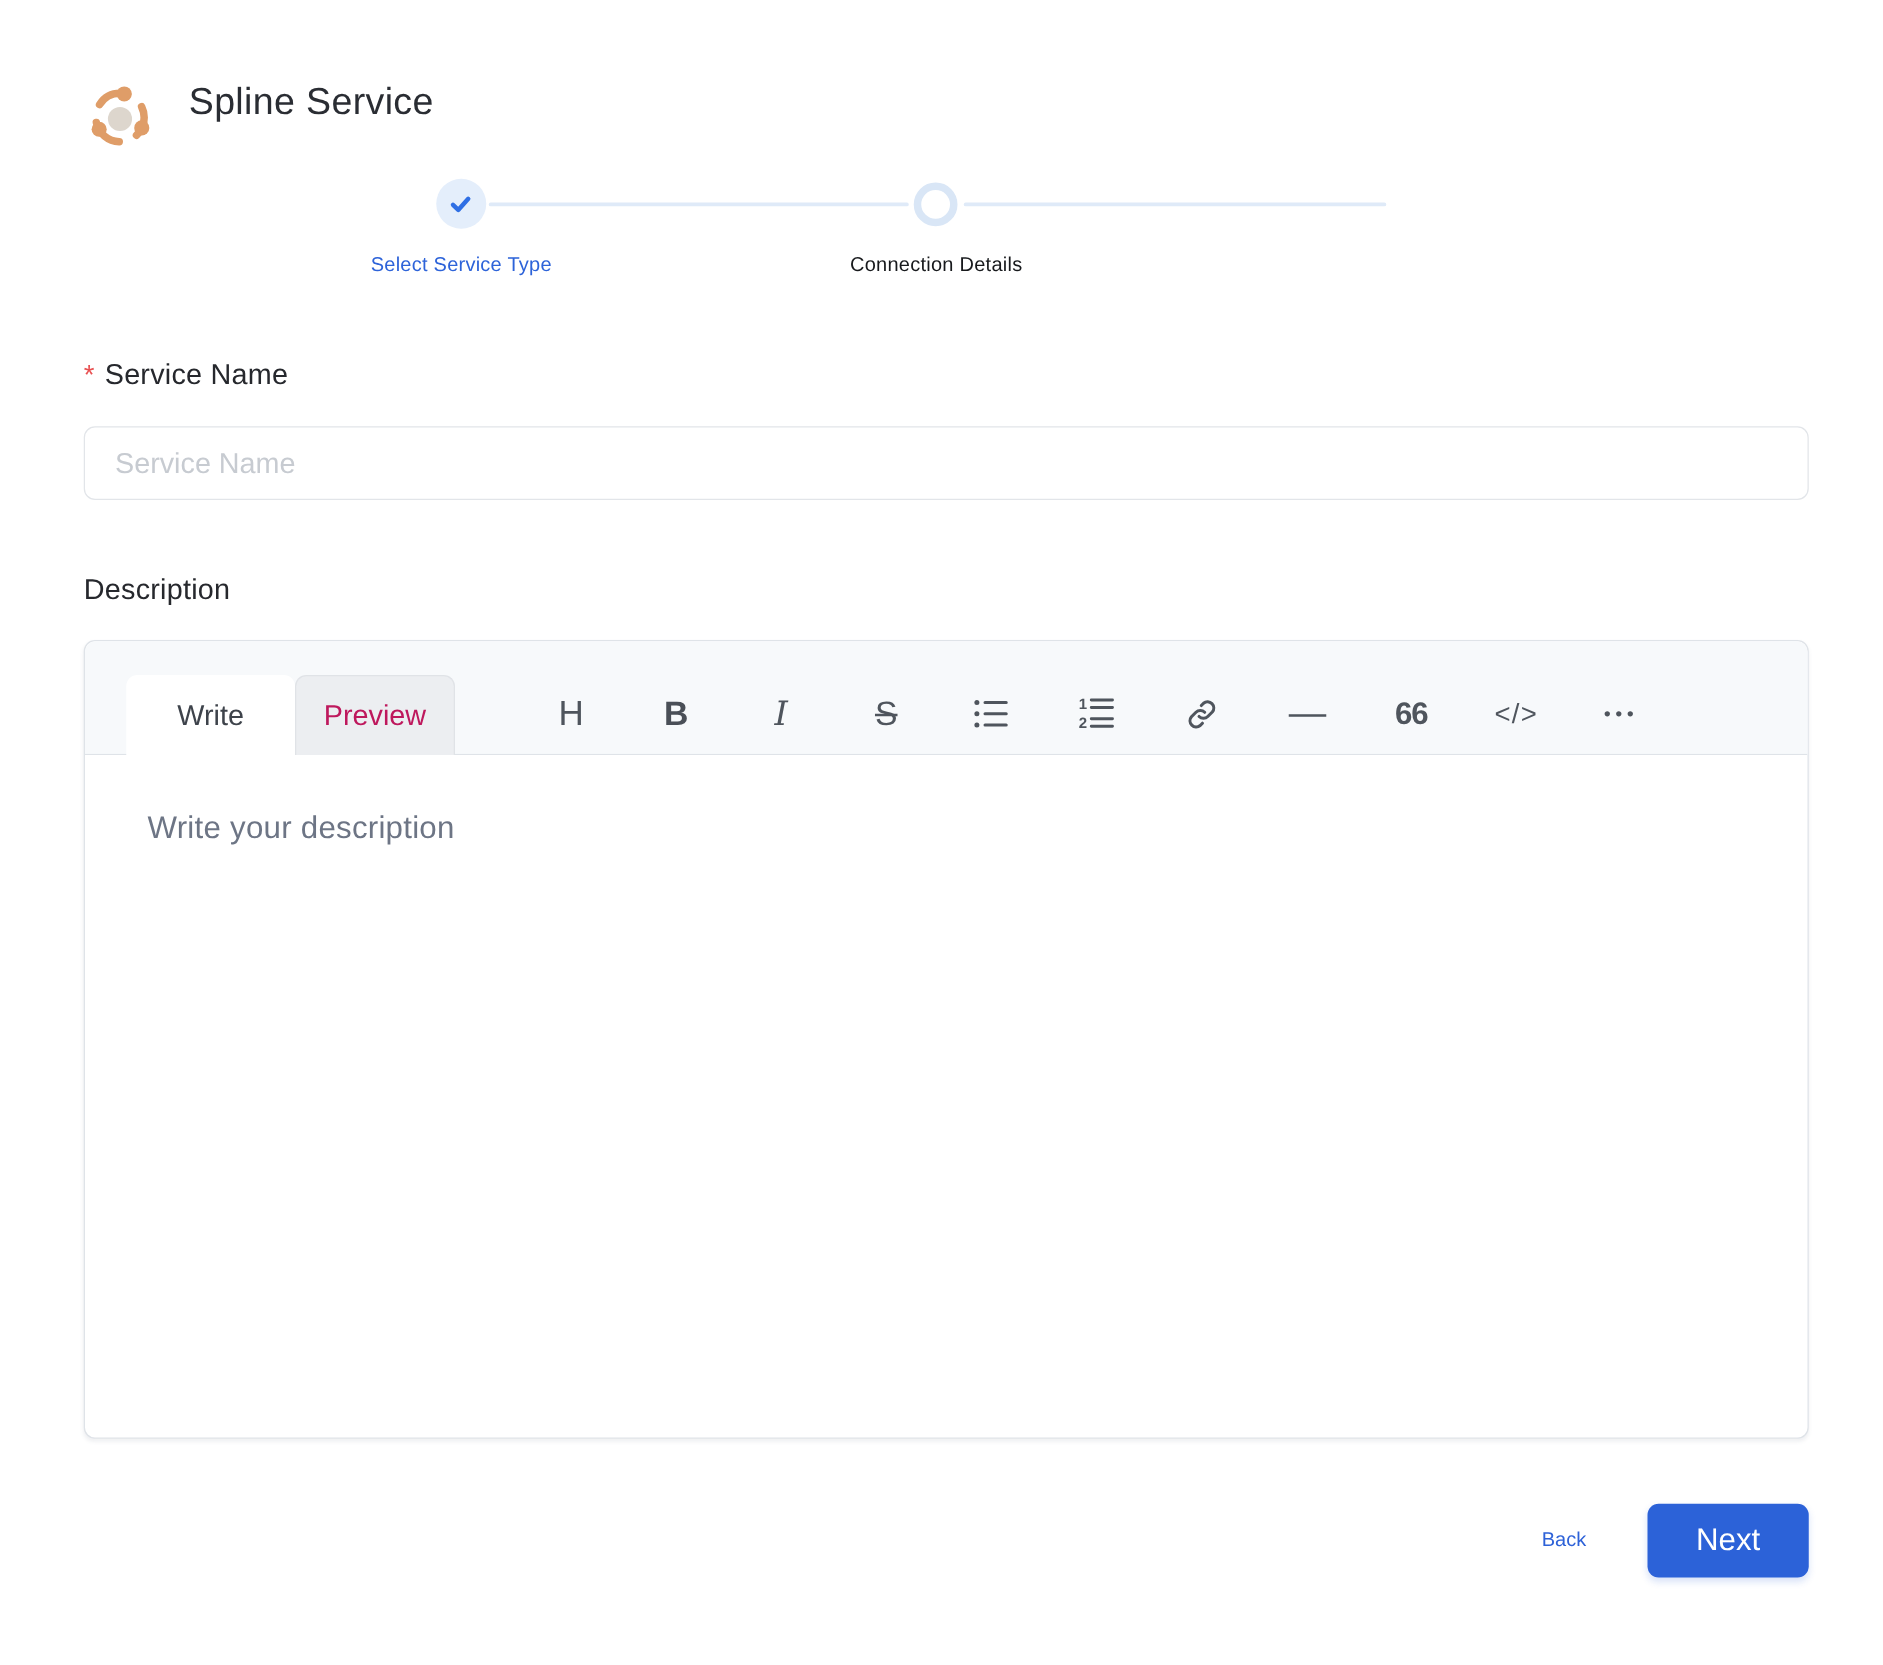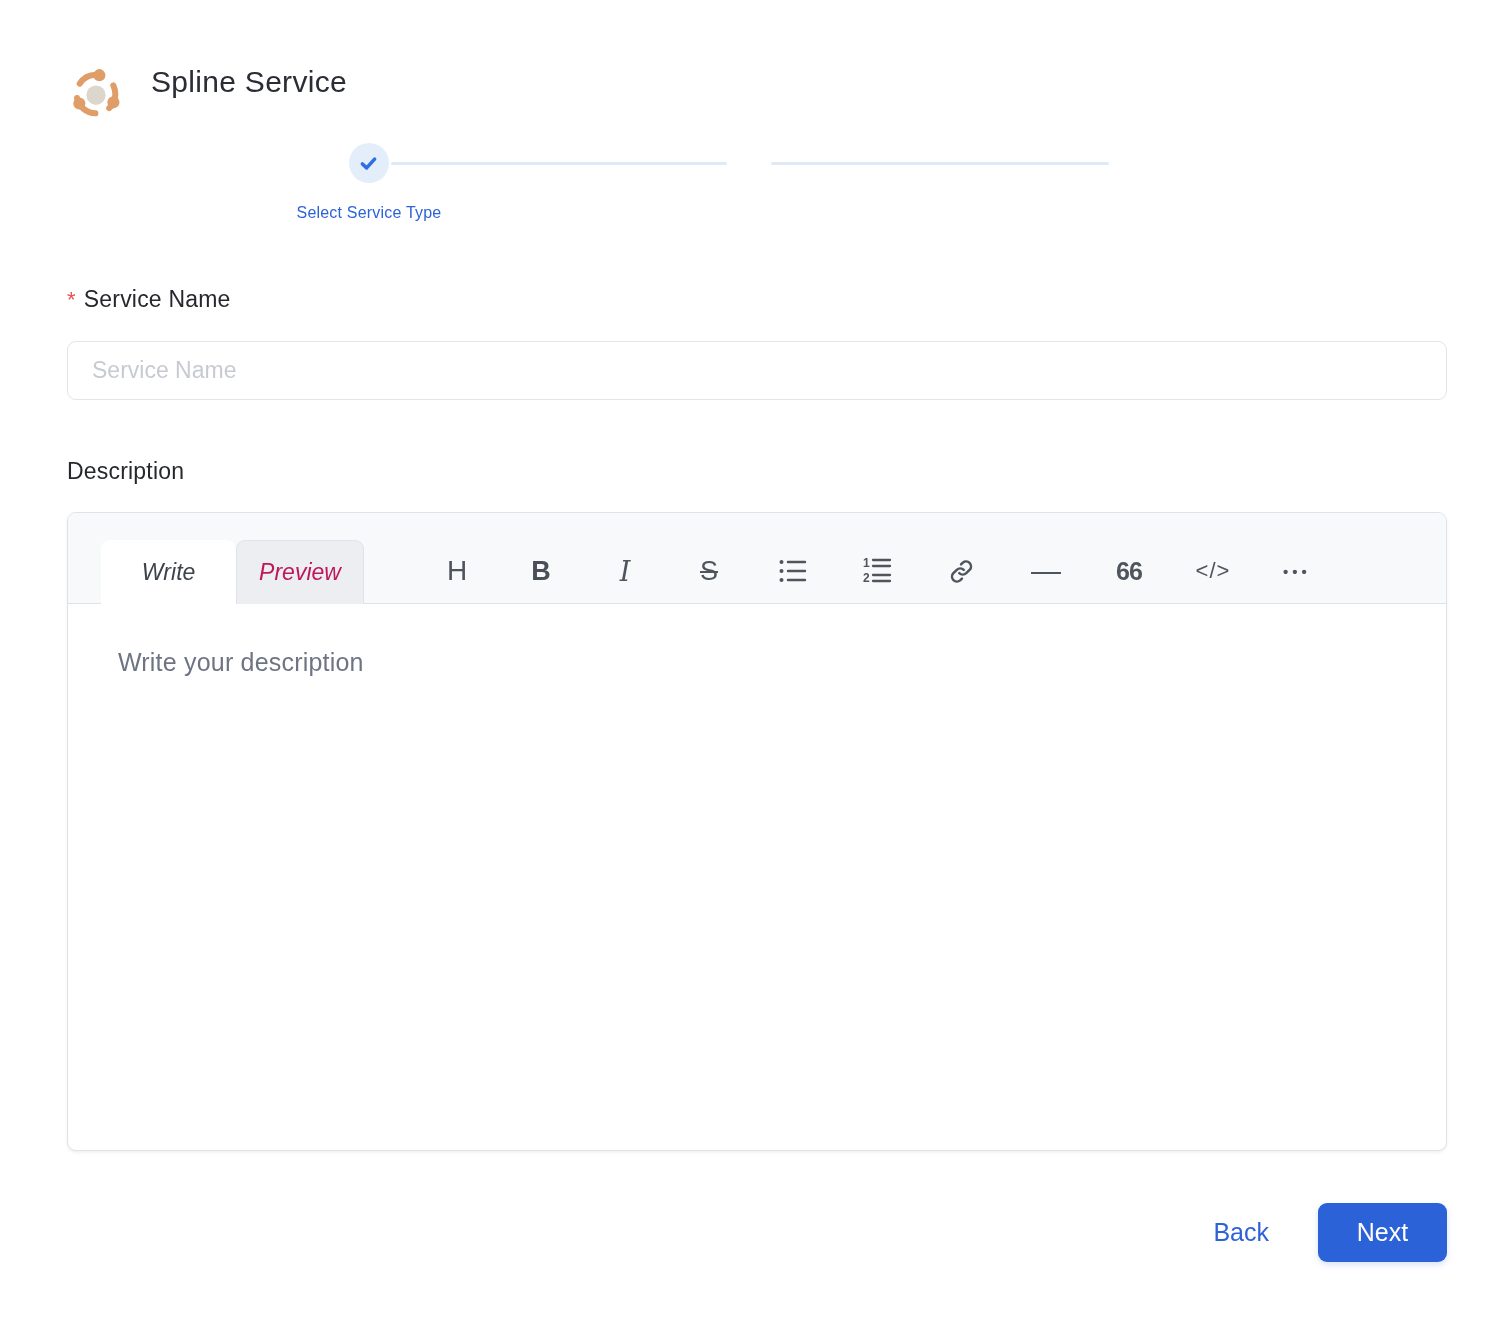--- a/index.html
+++ b/index.html
@@ -47,21 +47,21 @@
 
   .desc-label { margin-top: 58px; }
 
   
   .editor { margin-top: 27px; width: 1380px; border: 1px solid #dfe3e8; border-radius: 9px; background: #ffffff; box-shadow: 0 2px 3px rgba(110,120,140,0.10); }
   .editor-header {
     height: 91px; background: #f7f9fb; border-bottom: 1px solid #dfe3e8;
     border-radius: 9px 9px 0 0;
     display: flex; align-items: flex-end; padding-left: 33px;
   }
-  .tabs { display: flex; height: 64px; margin-bottom: -1px; font-style: italic; }
+  .tabs { display: flex; height: 64px; margin-bottom: -1px; }
   .tab { display: flex; align-items: center; justify-content: center; font-size: 23px; cursor: pointer; border-radius: 9px 9px 0 0; }
   .tab.active { width: 135px; background: #ffffff; color: #3e434b; font-weight: 500; }
   .tab.inactive { width: 128px; background: #eceef1; color: #be185d; border: 1px solid #e0e3e7; border-bottom: none; }
   .toolbar { display: flex; align-items: center; gap: 48px; margin-left: 75px; height: 64px; }
   .tb-btn {
     width: 36px; height: 40px; display: flex; align-items: center; justify-content: center;
     color: #4f555d; cursor: pointer; background: none; border: none; font-family: inherit;
   }
   .g-heading { font-size: 28px; font-weight: 400; color: #4f555d; }
   .g-bold { font-size: 27px; font-weight: 700; color: #4a4f57; }
@@ -69,21 +69,21 @@
   .g-strike { font-size: 27px; text-decoration: line-through; color: #4f555d; }
   .g-hr { font-size: 30px; font-weight: 500; letter-spacing: -2px; color: #4f555d; }
   .g-quote { font-size: 25px; font-weight: 700; letter-spacing: -1px; color: #4f555d; }
   .g-code { font-size: 22px; font-weight: 500; letter-spacing: 1px; color: #4f555d; white-space: nowrap; }
   .g-more { font-size: 15px; font-weight: 700; letter-spacing: 4px; color: #4f555d; }
   .editor-body { height: 546px; border-radius: 0 0 9px 9px; padding: 44px 50px; cursor: text; }
   .editor-placeholder { font-size: 25px; color: #6d7585; letter-spacing: 0.2px; }
 
   
   .footer { display: flex; justify-content: flex-end; align-items: center; gap: 49px; margin-top: 52px; width: 1380px; }
-  .back-link { font-size: 25px; color: #2e62d8; cursor: pointer; background: none; border: none; font-family: inherit; }
+  .back-link { font-size: 16px; color: #2e62d8; cursor: pointer; background: none; border: none; font-family: inherit; }
   .next-btn {
     width: 129px; height: 59px; background: #2c62d8; color: #ffffff;
     font-size: 25px; border: none; border-radius: 9px; cursor: pointer;
     font-family: inherit; box-shadow: 0 3px 6px rgba(44,98,216,0.18);
   }
 </style>
 </head>
 <body>
 
 <div class="page">
@@ -110,20 +110,26 @@
       <div class="step">
         <div class="marker-slot">
           <span class="marker-done">
             <svg width="21" height="21" viewBox="0 0 20 20" fill="none">
               <path d="M4.2 10.4 L8.2 14.2 L15.8 5.8" stroke="#2f6fe4" stroke-width="3.4" stroke-linecap="round" stroke-linejoin="round"></path>
             </svg>
           </span>
         </div>
         <div class="step-label done">Select Service Type</div>
       </div>
+      <div class="step">
+        <div class="marker-slot">
+          <span class="marker-upcoming"></span>
+        </div>
+        <div class="step-label upcoming">Connection Details</div>
+      </div>
     </div>
   </nav>
 
   
   <div class="field-label">
     <span class="req">*</span><span>Service Name</span>
   </div>
   <input class="text-input" type="text" placeholder="Service Name" style="">
 
   

